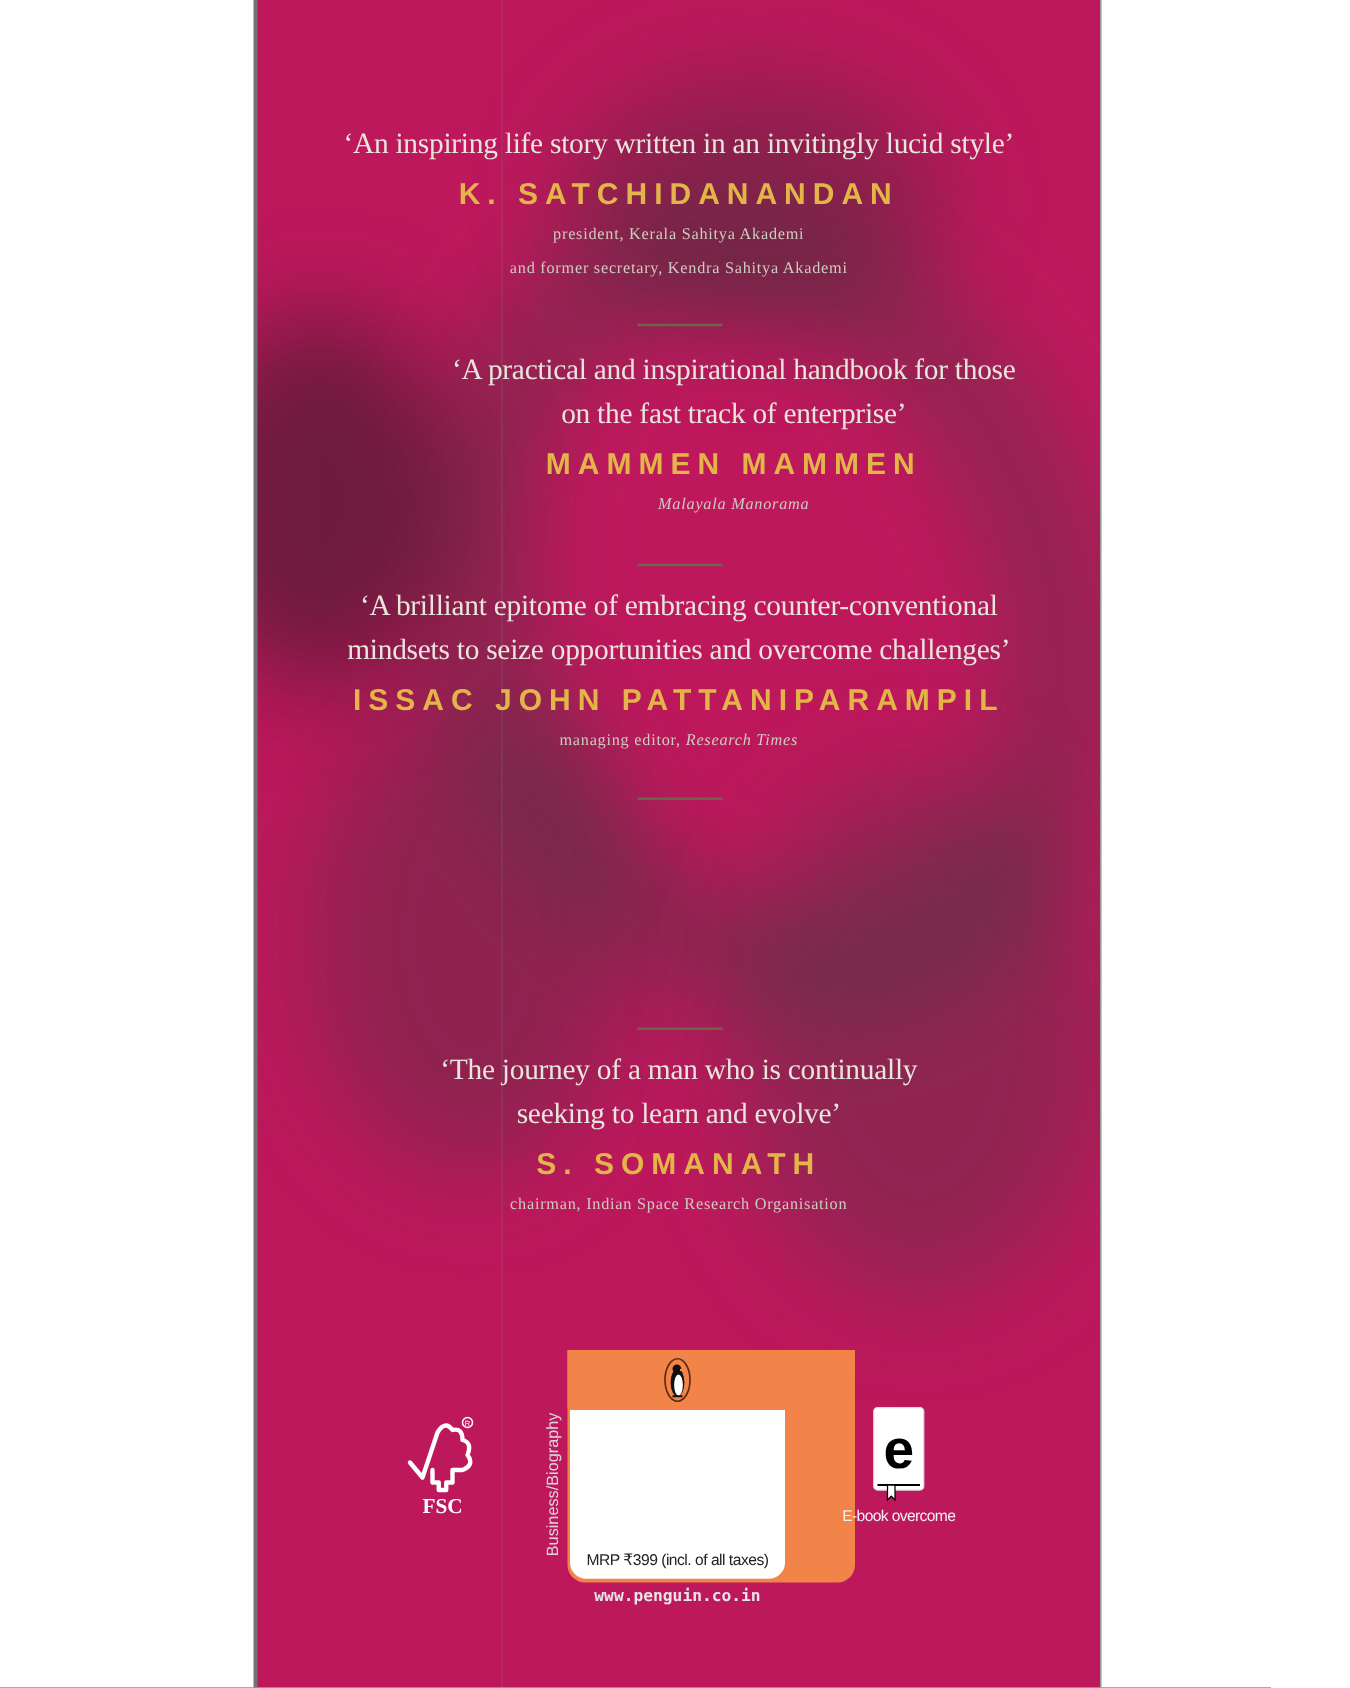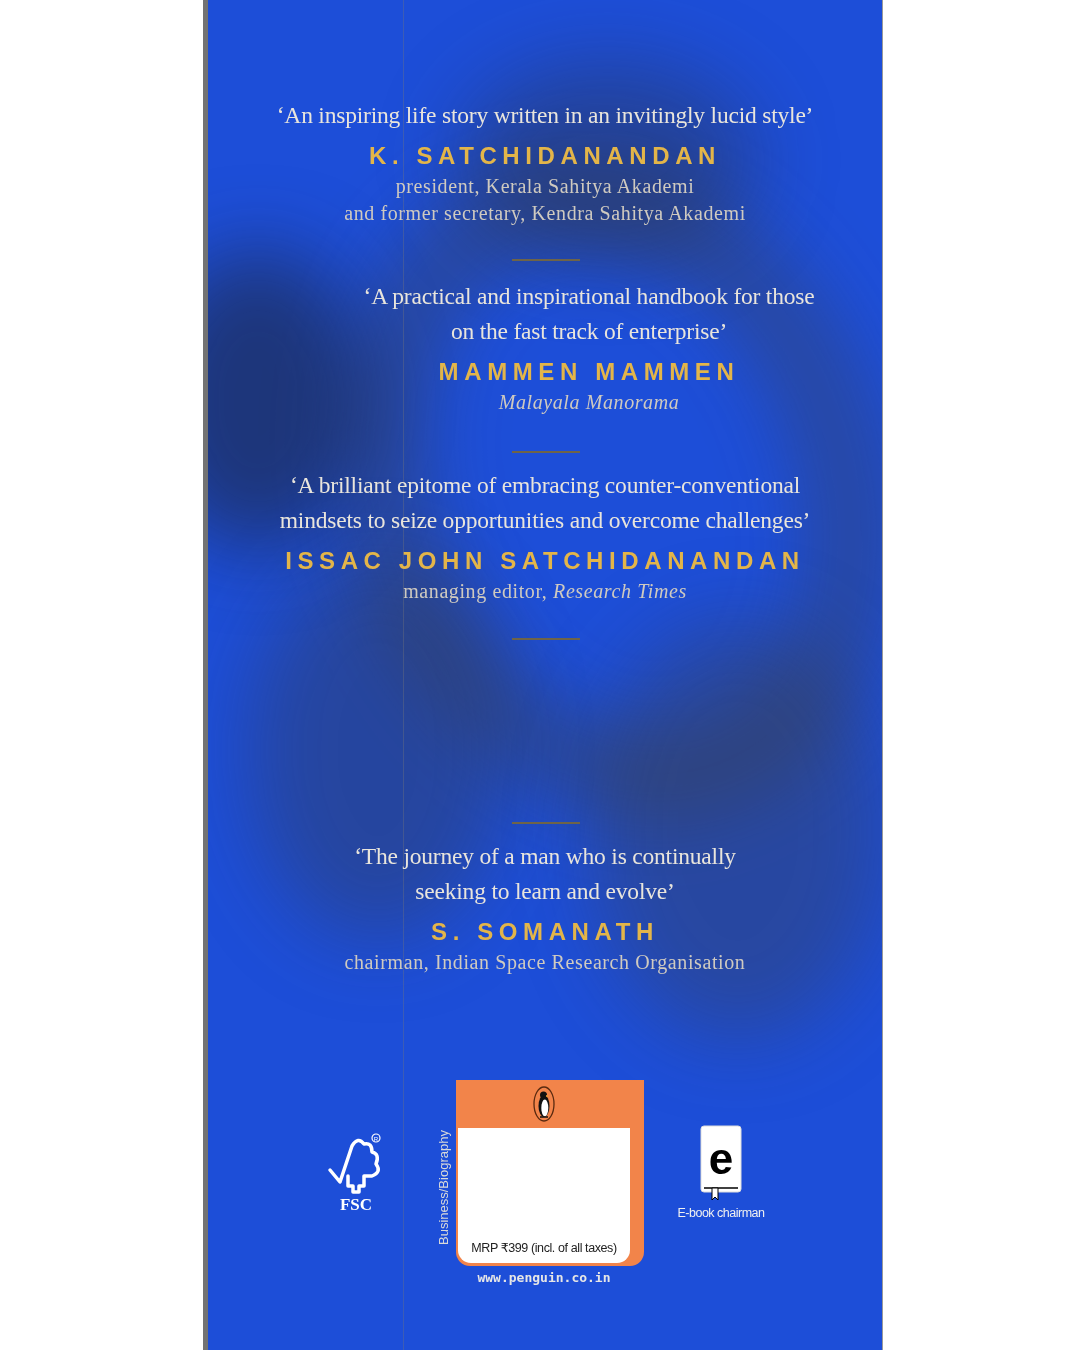--- a/index.html
+++ b/index.html
@@ -2,51 +2,51 @@
 <html><head>
   <meta charset="utf-8">
   <style>
     html, body { margin:0; padding:0; }
     body {
       width:1080px; height:1350px; background:#ffffff; position:relative; overflow:hidden;
       font-family:"Liberation Serif","DejaVu Serif",serif;
     }
     .cover {
       position:absolute; left:203px; top:0; width:674px; height:1350px;
-      background:#1d4ed8; overflow:hidden;
-      border-left:5px solid #737373; border-right:1px solid #9a9a9a;
+      background:#be185d; overflow:hidden;
+      border-left:3px solid #737373; border-right:1px solid #9a9a9a;
     }
     .bg-blur { position:absolute; border-radius:50%; filter:blur(40px); }
     .b1 { left:150px; top:160px; width:380px; height:520px; border:70px solid rgba(60,60,60,0.45); background:transparent; transform:rotate(-20deg); }
     .b2 { left:40px; top:560px; width:260px; height:380px; background:rgba(55,55,55,0.35); }
     .b3 { left:380px; top:620px; width:300px; height:420px; background:rgba(60,60,60,0.35); }
     .b4 { left:250px; top:60px; width:300px; height:200px; background:rgba(45,45,45,0.35); }
     .b5 { left:-60px; top:250px; width:220px; height:300px; background:rgba(30,30,30,0.5); }
     .spine-line { position:absolute; left:195px; top:0; width:1px; height:1350px; background:rgba(120,120,120,0.35); }
 
     .content { position:absolute; left:0; top:0; width:674px; height:1350px; }
     .block { position:absolute; left:0; width:674px; text-align:center; }
     .quote { color:#e9e5dc; font-size:23.5px; line-height:35px; letter-spacing:-0.2px; }
     .name {
       color:#e3b549; font-family:Liberation Sans, sans-serif; font-weight:bold;
       font-size:24px; letter-spacing:5.6px; margin-top:9px; line-height:28px;
     }
-    .role { color:#cfcac0; font-size:20px; line-height:27px; letter-spacing:0.6px; margin-top:3px; }
+    .role { color:#cfcac0; font-size:13px; line-height:27px; letter-spacing:0.6px; margin-top:3px; }
     .role i { font-style:italic; }
     .divider { position:absolute; left:304px; width:68px; height:2px; background:#6e6448; }
 
     .fsc { position:absolute; left:118px; top:1130px; width:60px; height:85px; }
     .genre {
       position:absolute; left:228px; top:1100px; width:20px; height:145px;
       color:#d9d9d9; font-family:"Liberation Sans","DejaVu Sans",sans-serif; font-size:13px;
       writing-mode:vertical-rl; transform:rotate(180deg); text-align:left; white-space:nowrap;
     }
     .penguin-box {
       position:absolute; left:248px; top:1080px; width:188px; height:186px;
-      background:#f2844a; border-radius:0 0 14px 14px;
+      background:#f2844a; border-radius:0 0 14px 14px;padding-left:42px;
     }
     .penguin-top { position:absolute; left:0; top:0; width:176px; height:46px; background:#f2844a; }
     .penguin-white {
       position:absolute; left:2px; top:48px; width:172px; height:135px; background:#ffffff;
       border-radius:0 0 13px 13px;
     }
     .penguin-logo { position:absolute; left:77px; top:6px; width:22px; height:36px; }
     .mrp {
       position:absolute; left:0; bottom:8px; width:172px; text-align:center; color:#222;
       font-family:"Liberation Sans","DejaVu Sans",sans-serif; font-size:12.5px; letter-spacing:-0.4px;
@@ -94,21 +94,21 @@
         <i>Malayala Manorama</i>
       </div>
     </div>
     <div class="divider" style="top:451px;"></div>
 
     <div class="block" style="top:468px;">
       <div class="quote">
         <div>‘A brilliant epitome of embracing counter-conventional</div>
         <div>mindsets to seize opportunities and overcome challenges’</div>
       </div>
-      <div class="name">ISSAC JOHN SATCHIDANANDAN</div>
+      <div class="name">ISSAC JOHN PATTANIPARAMPIL</div>
       <div class="role">
         <span>managing editor, </span><i>Research Times</i>
       </div>
     </div>
     <div class="divider" style="top:638px;"></div>
 
     <div class="divider" style="top:822px;"></div>
 
     <div class="block" style="top:839px;">
       <div class="quote">
@@ -146,14 +146,14 @@
     </div>
   </div>
   <div class="website">www.penguin.co.in</div>
 
   <svg class="ebook-icon" viewBox="0 0 46 78">
     <rect x="3" y="2" width="40" height="66" rx="3" fill="#ffffff" stroke="#dddddd" stroke-width="1"></rect>
     <line x1="6" y1="64" x2="40" y2="64" stroke="#000000" stroke-width="1.5"></line>
     <path d="M14 64 L14 76 L17 73 L20 76 L20 64 Z" fill="#ffffff" stroke="#000" stroke-width="1"></path>
     <text x="23" y="50" font-size="44" font-weight="bold" fill="#000000" text-anchor="middle" font-family="Liberation Sans, sans-serif">e</text>
   </svg>
-  <div class="ebook-label">E-book chairman</div>
+  <div class="ebook-label">E-book overcome</div>
 </div>
 
 </body></html>

